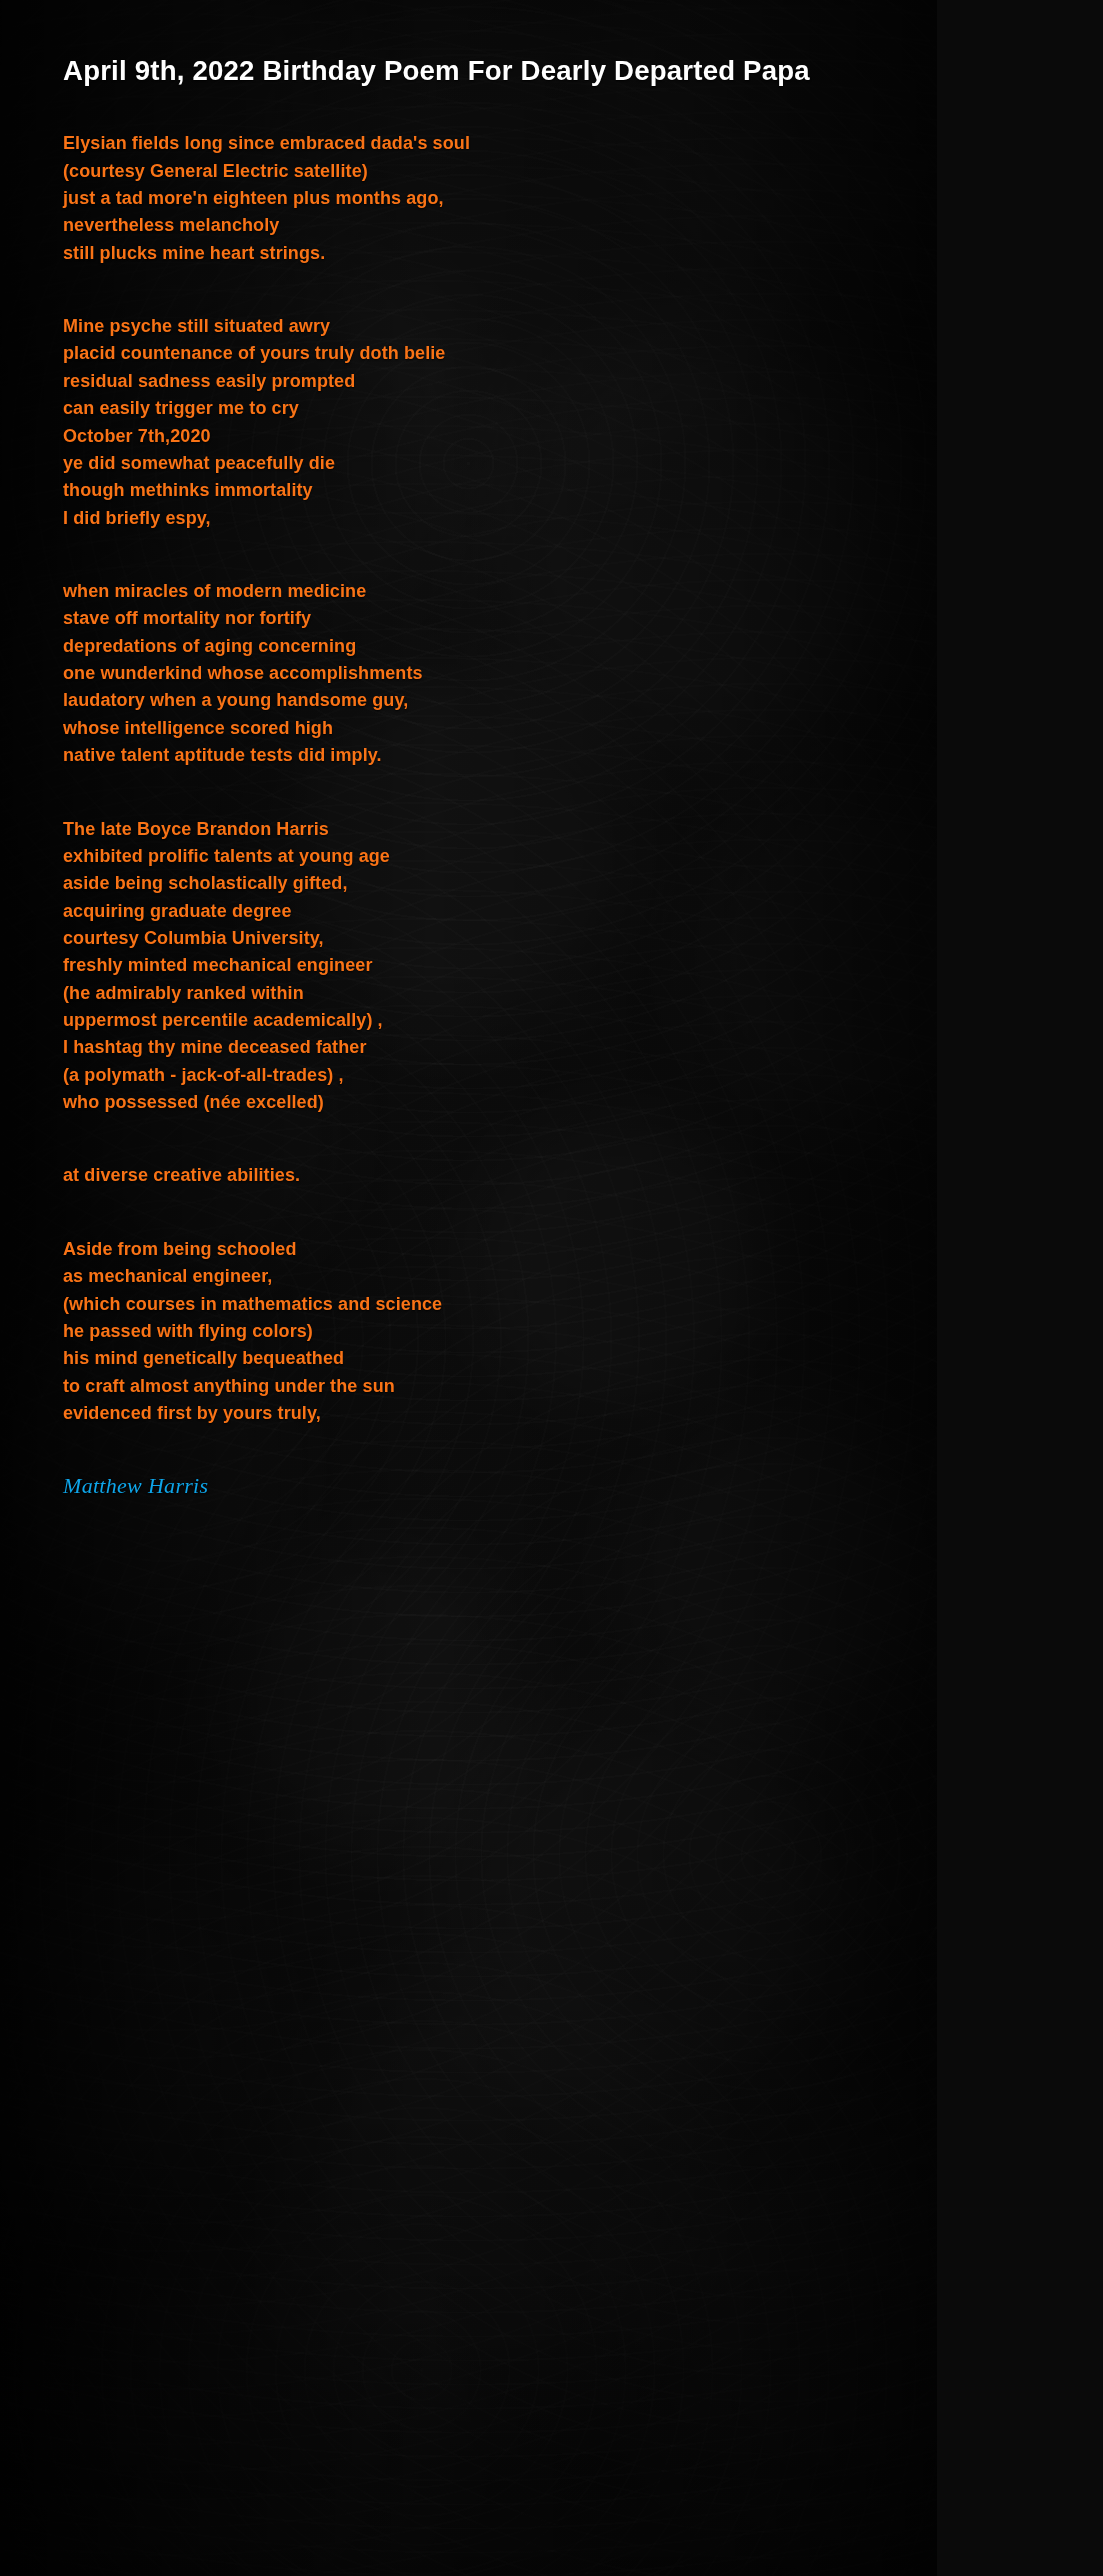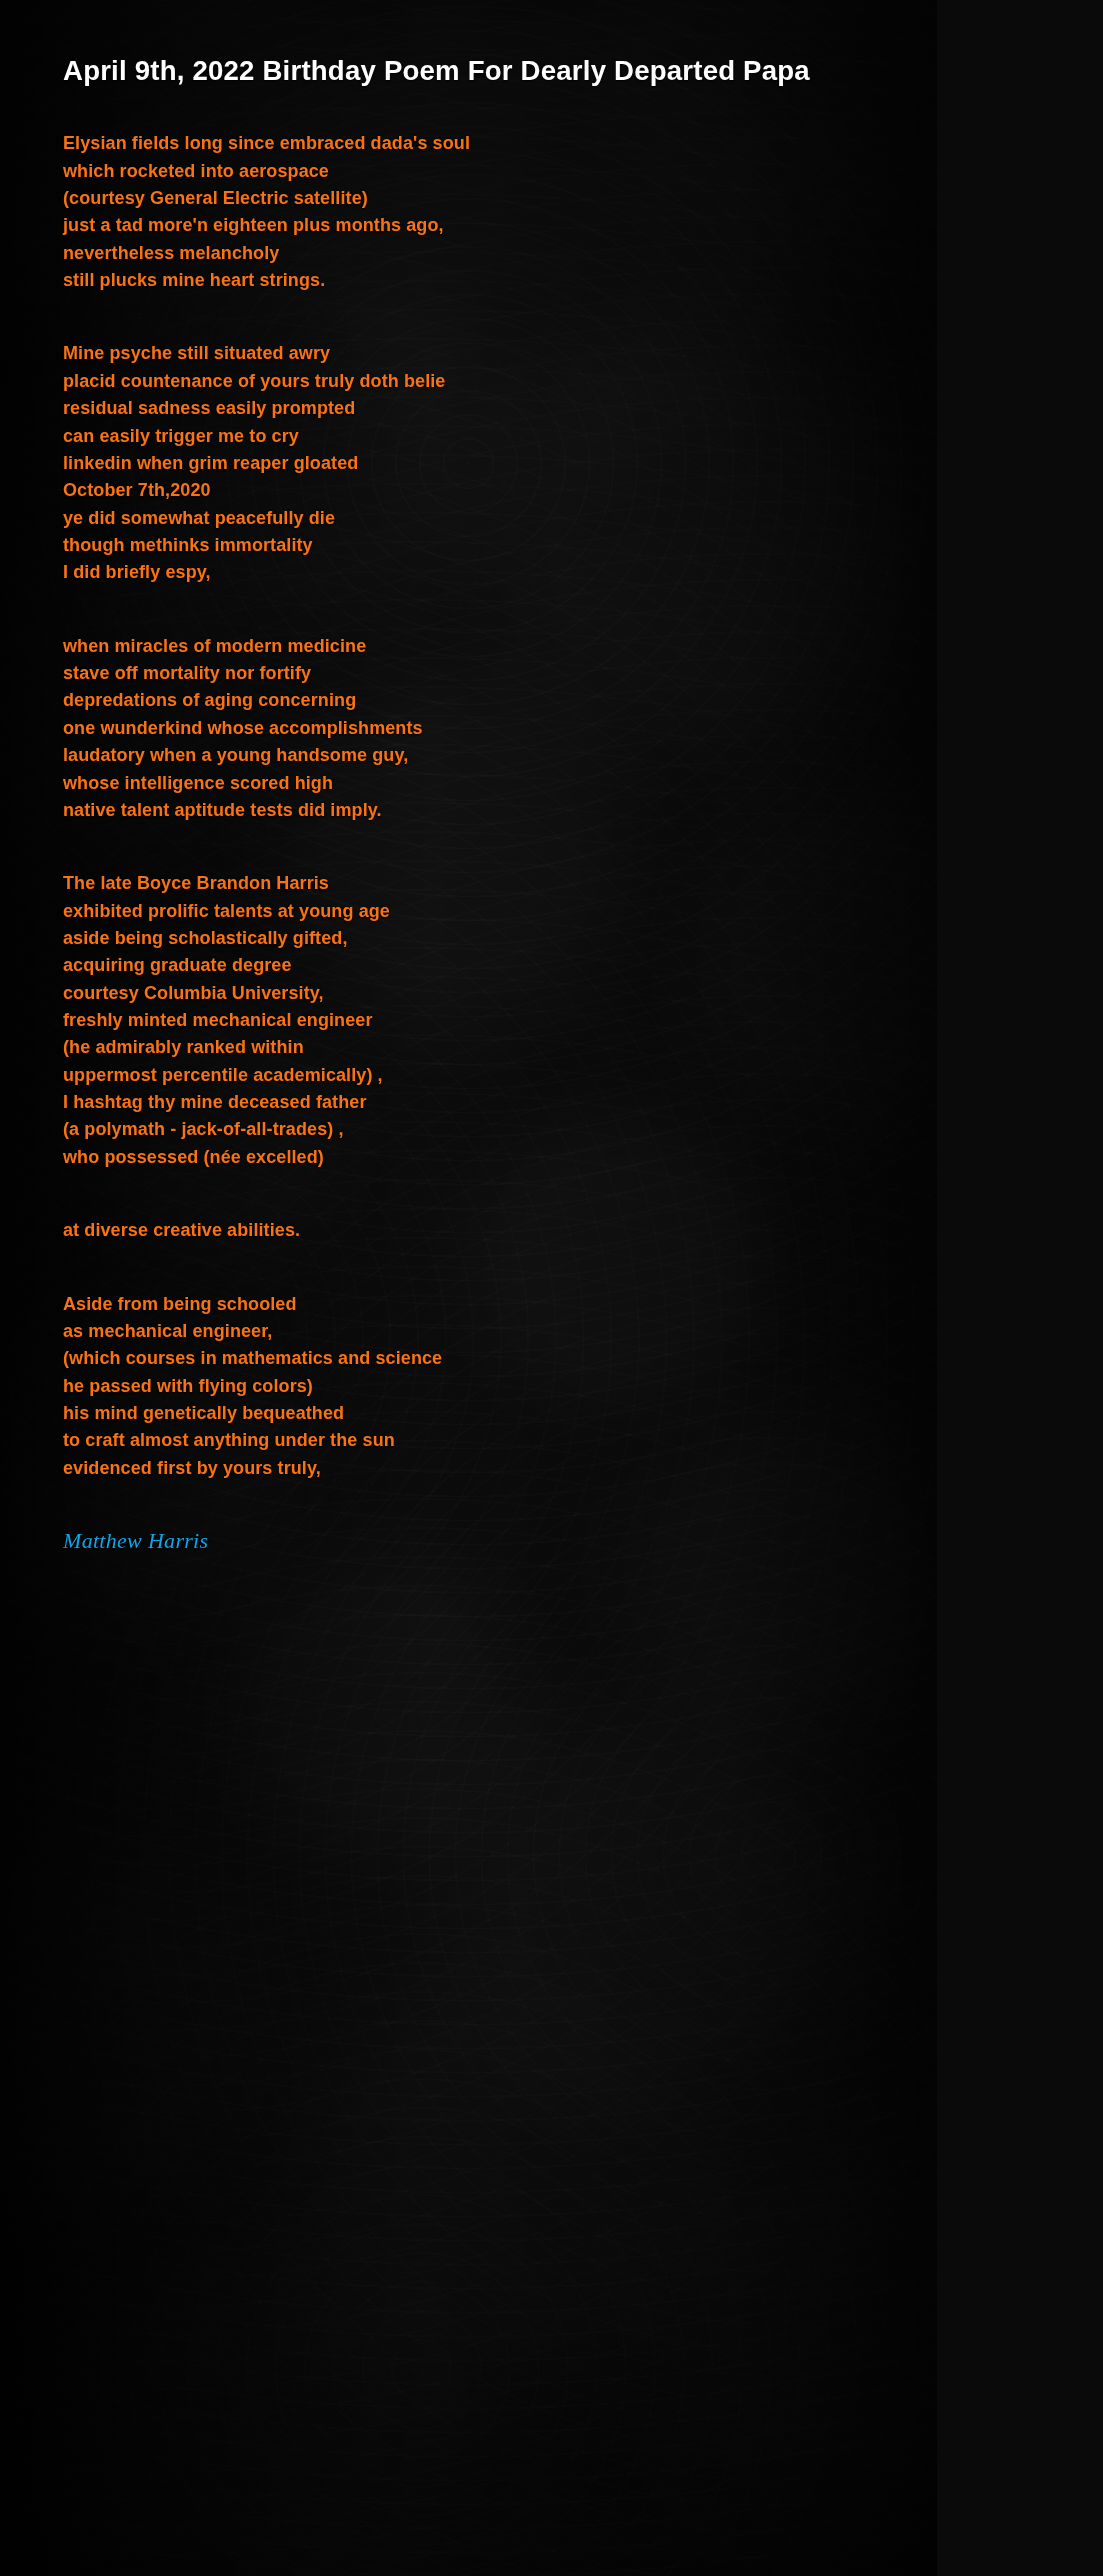--- a/index.html
+++ b/index.html
@@ -116,32 +116,30 @@
   <div class="bg-layer"></div>
   <div class="bg-layer-2"></div>
   <div class="vignette"></div>
 
   <div class="content">
     <h1 class="poem-title">April 9th, 2022 Birthday Poem For Dearly Departed Papa</h1>
 
     <div class="poem-body">
         <div class="stanza">
           <div class="poem-line">Elysian fields long since embraced dada's soul</div>
-          <div class="poem-line">which rocketed into aerospace</div>
           <div class="poem-line">(courtesy General Electric satellite)</div>
           <div class="poem-line">just a tad more'n eighteen plus months ago,</div>
           <div class="poem-line">nevertheless melancholy</div>
           <div class="poem-line">still plucks mine heart strings.</div>
         </div>
         <div class="stanza">
           <div class="poem-line">Mine psyche still situated awry</div>
           <div class="poem-line">placid countenance of yours truly doth belie</div>
           <div class="poem-line">residual sadness easily prompted</div>
           <div class="poem-line">can easily trigger me to cry</div>
-          <div class="poem-line">linkedin when grim reaper gloated</div>
           <div class="poem-line">October 7th,2020</div>
           <div class="poem-line">ye did somewhat peacefully die</div>
           <div class="poem-line">though methinks immortality</div>
           <div class="poem-line">I did briefly espy,</div>
         </div>
         <div class="stanza">
           <div class="poem-line">when miracles of modern medicine</div>
           <div class="poem-line">stave off mortality nor fortify</div>
           <div class="poem-line">depredations of aging concerning</div>
           <div class="poem-line">one wunderkind whose accomplishments</div>

